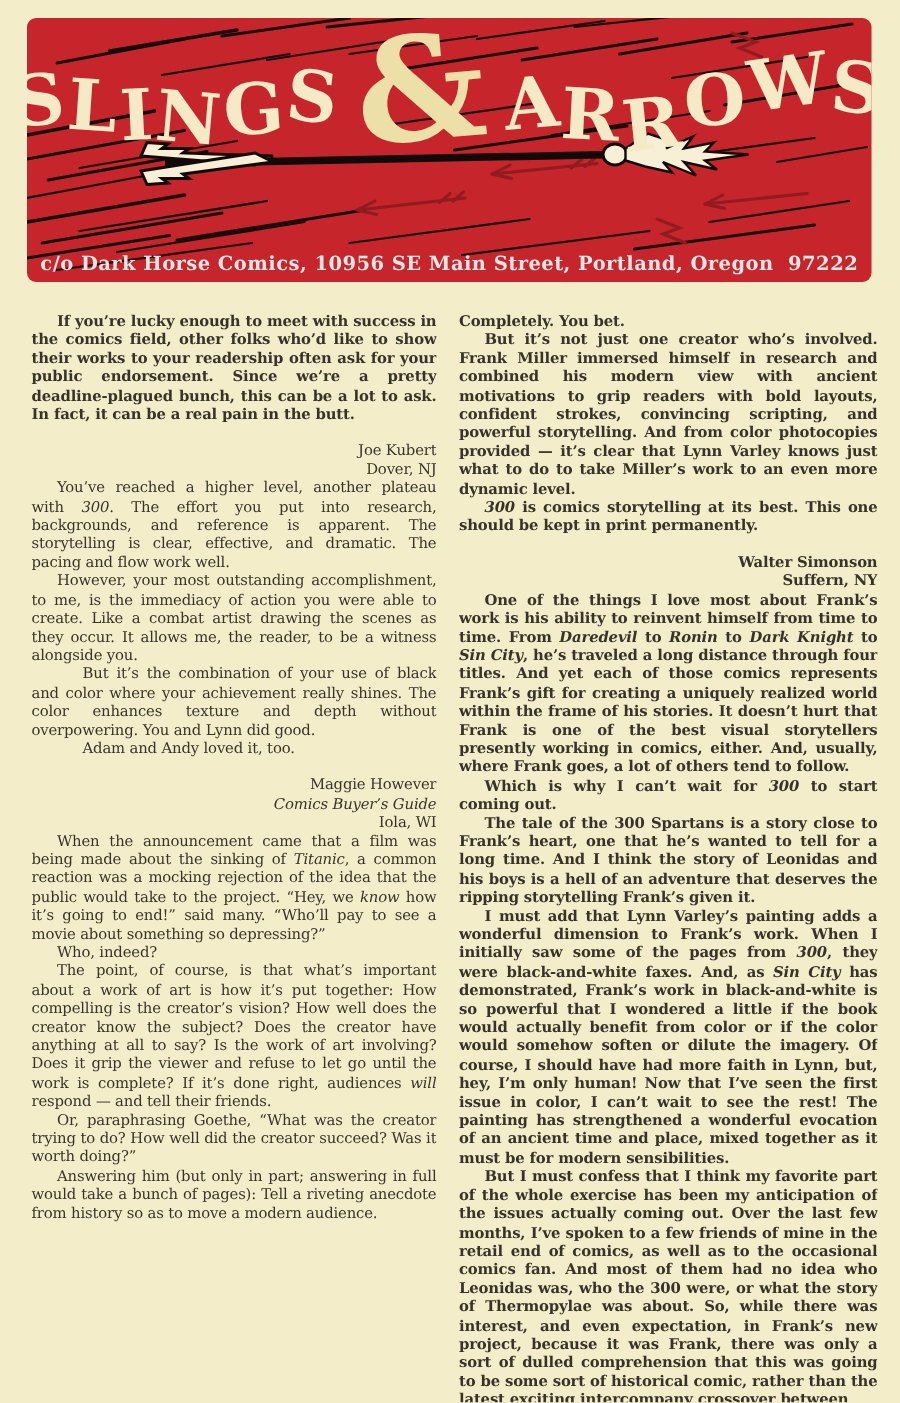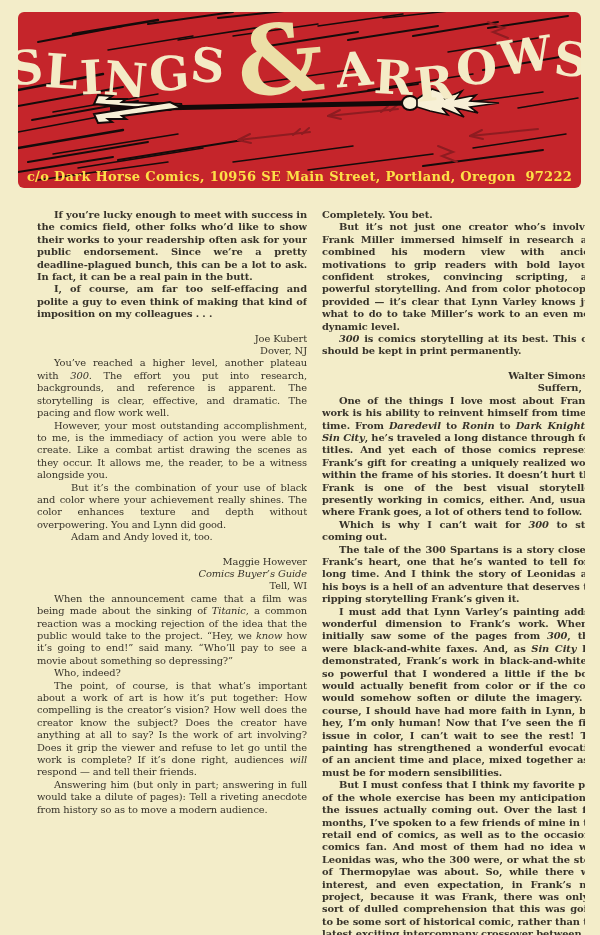--- a/index.html
+++ b/index.html
@@ -31,21 +31,21 @@
   }
   
   .columns{
     position:absolute;left:21px;top:209px;width:564px;height:726px;
     display:flex;gap:15px;overflow:hidden;
     color:#37332a;font-size:9.9px;line-height:12.4px;letter-spacing:-0.1px;
     text-align:justify;
     -webkit-hyphens:auto;hyphens:auto;
   }
   .col{overflow:hidden;}
-  .col-left{width:270px;flex:0 0 270px;margin-left:16px;}
+  .col-left{width:270px;flex:0 0 270px;}
   .col-right{width:279px;flex:0 0 279px;font-weight:bold;}
   .col p{margin:0;}
   .col p.intro{font-weight:bold;text-indent:17px;}
   .col p.p{text-indent:17px;}
   .col p.p2{text-indent:34px;}
   .col p.cont{text-indent:0;}
   .author{margin-top:12px;}
   .author-line{text-align:right;}
 </style>
 </head>
@@ -111,47 +111,47 @@
       <polygon points="399,87 414,77 432,83 426,87 444,79 438,87 458,83 452,89 481,91 452,95 460,101 438,96 446,105 424,96 430,103 412,99 399,95" fill="#f7f0d6" stroke="#120a09" stroke-width="1.6"></polygon>
     </g>
   </svg>
 
   <div class="banner-title">
     <span class="t-word t-slings" style="color: rgb(244, 235, 198);"><span class="t-letter" style="transform: translateY(6px) rotate(-6deg);">S</span><span class="t-letter" style="transform: translateY(10px) rotate(4deg);">L</span><span class="t-letter" style="transform: translateY(16px) rotate(-3deg);">I</span><span class="t-letter" style="transform: translateY(18px) rotate(5deg);">N</span><span class="t-letter" style="transform: translateY(12px) rotate(-4deg);">G</span><span class="t-letter" style="transform: translateY(4px) rotate(6deg);">S</span></span>
     <span class="t-word t-amp" style="color: rgb(236, 223, 167);"><span class="t-letter" style="transform: translateY(0px) rotate(0deg);">&amp;</span></span>
     <span class="t-word t-arrows" style="color: rgb(244, 235, 198);"><span class="t-letter" style="transform: translateY(14px) rotate(-5deg);">A</span><span class="t-letter" style="transform: translateY(22px) rotate(3deg);">R</span><span class="t-letter" style="transform: translateY(28px) rotate(-6deg);">R</span><span class="t-letter" style="transform: translateY(12px) rotate(-3deg);">O</span><span class="t-letter" style="transform: translateY(0px) rotate(-8deg);">W</span><span class="t-letter" style="transform: translateY(4px) rotate(5deg);">S</span></span>
   </div>
 
-  <div class="banner-text" style="color: #fde047;">
+  <div class="banner-text" style="color: #e5e5e5;">
     <div class="address">c/o Dark Horse Comics, 10956 SE Main Street, Portland, Oregon  97222</div>
     
   </div>
 </div>
 
 <div class="columns" style="color: rgb(55, 51, 42);">
   <div class="col col-left">
       <p class="intro">If you’re lucky enough to meet with success in the comics field, other folks who’d like to show their works to your readership often ask for your public endorsement.  Since we’re a pretty deadline-plagued bunch, this can be a lot to ask.  In fact, it can be a real pain in the butt.</p>
-      <p class="intro">I, of course, am far too self-effacing and polite a guy to even think of making that kind of imposition on my colleagues . . .</p>
       <div class="author">
         <div class="author-line">Joe Kubert</div>
         <div class="author-line">Dover, NJ</div>
       </div>
       <p class="p">You’ve reached a higher level, another plateau with <i>300</i>.  The effort you put into research, backgrounds, and reference is apparent.  The storytelling is clear, effective, and dramatic.  The pacing and flow work well.</p>
       <p class="p">However, your most outstanding accomplishment, to me, is the immediacy of action you were able to create.  Like a combat artist drawing the scenes as they occur.  It allows me, the reader, to be a witness alongside you.</p>
       <p class="p2">But it’s the combination of your use of black and color where your achievement really shines.  The color enhances texture and depth without overpowering.  You and Lynn did good.</p>
       <p class="p2">Adam and Andy loved it, too.</p>
       <div class="author">
         <div class="author-line">Maggie However</div>
         <div class="author-line"><i>Comics Buyer’s Guide</i></div>
-        <div class="author-line">Tell, WI</div>
+        <div class="author-line">Iola, WI</div>
       </div>
       <p class="p">When the announcement came that a film was being made about the sinking of <i>Titanic</i>, a common reaction was a mocking rejection of the idea that the public would take to the project.  “Hey, we <i>know</i> how it’s going to end!” said many.  “Who’ll pay to see a movie about something so depressing?”</p>
       <p class="p">Who, indeed?</p>
       <p class="p">The point, of course, is that what’s important about a work of art is how it’s put together:  How compelling is the creator’s vision?  How well does the creator know the subject?  Does the creator have anything at all to say?  Is the work of art involving?  Does it grip the viewer and refuse to let go until the work is complete?  If it’s done right, audiences <i>will</i> respond — and tell their friends.</p>
-      <p class="p">Answering him (but only in part; answering in full would take a dilute of pages):  Tell a riveting anecdote from history so as to move a modern audience.</p>
+      <p class="p">Or, paraphrasing Goethe, “What was the creator trying to do?  How well did the creator succeed?  Was it worth doing?”</p>
+      <p class="p">Answering him (but only in part; answering in full would take a bunch of pages):  Tell a riveting anecdote from history so as to move a modern audience.</p>
     </div>
   <div class="col col-right">
       <p class="cont">Completely.  You bet.</p>
       <p class="p">But it’s not just one creator who’s involved.  Frank Miller immersed himself in research and combined his modern view with ancient motivations to grip readers with bold layouts, confident strokes, convincing scripting, and powerful storytelling.  And from color photocopies provided — it’s clear that Lynn Varley knows just what to do to take Miller’s work to an even more dynamic level.</p>
       <p class="p"><i>300</i> is comics storytelling at its best.  This one should be kept in print permanently.</p>
       <div class="author">
         <div class="author-line">Walter Simonson</div>
         <div class="author-line">Suffern, NY</div>
       </div>
       <p class="p">One of the things I love most about Frank’s work is his ability to reinvent himself from time to time. From <i>Daredevil</i> to <i>Ronin</i> to <i>Dark Knight</i> to <i>Sin City</i>, he’s traveled a long distance through four titles.  And yet each of those comics represents Frank’s gift for creating a uniquely realized world within the frame of his stories.  It doesn’t hurt that Frank is one of the best visual storytellers presently working in comics, either. And, usually, where Frank goes, a lot of others tend to follow.</p>

